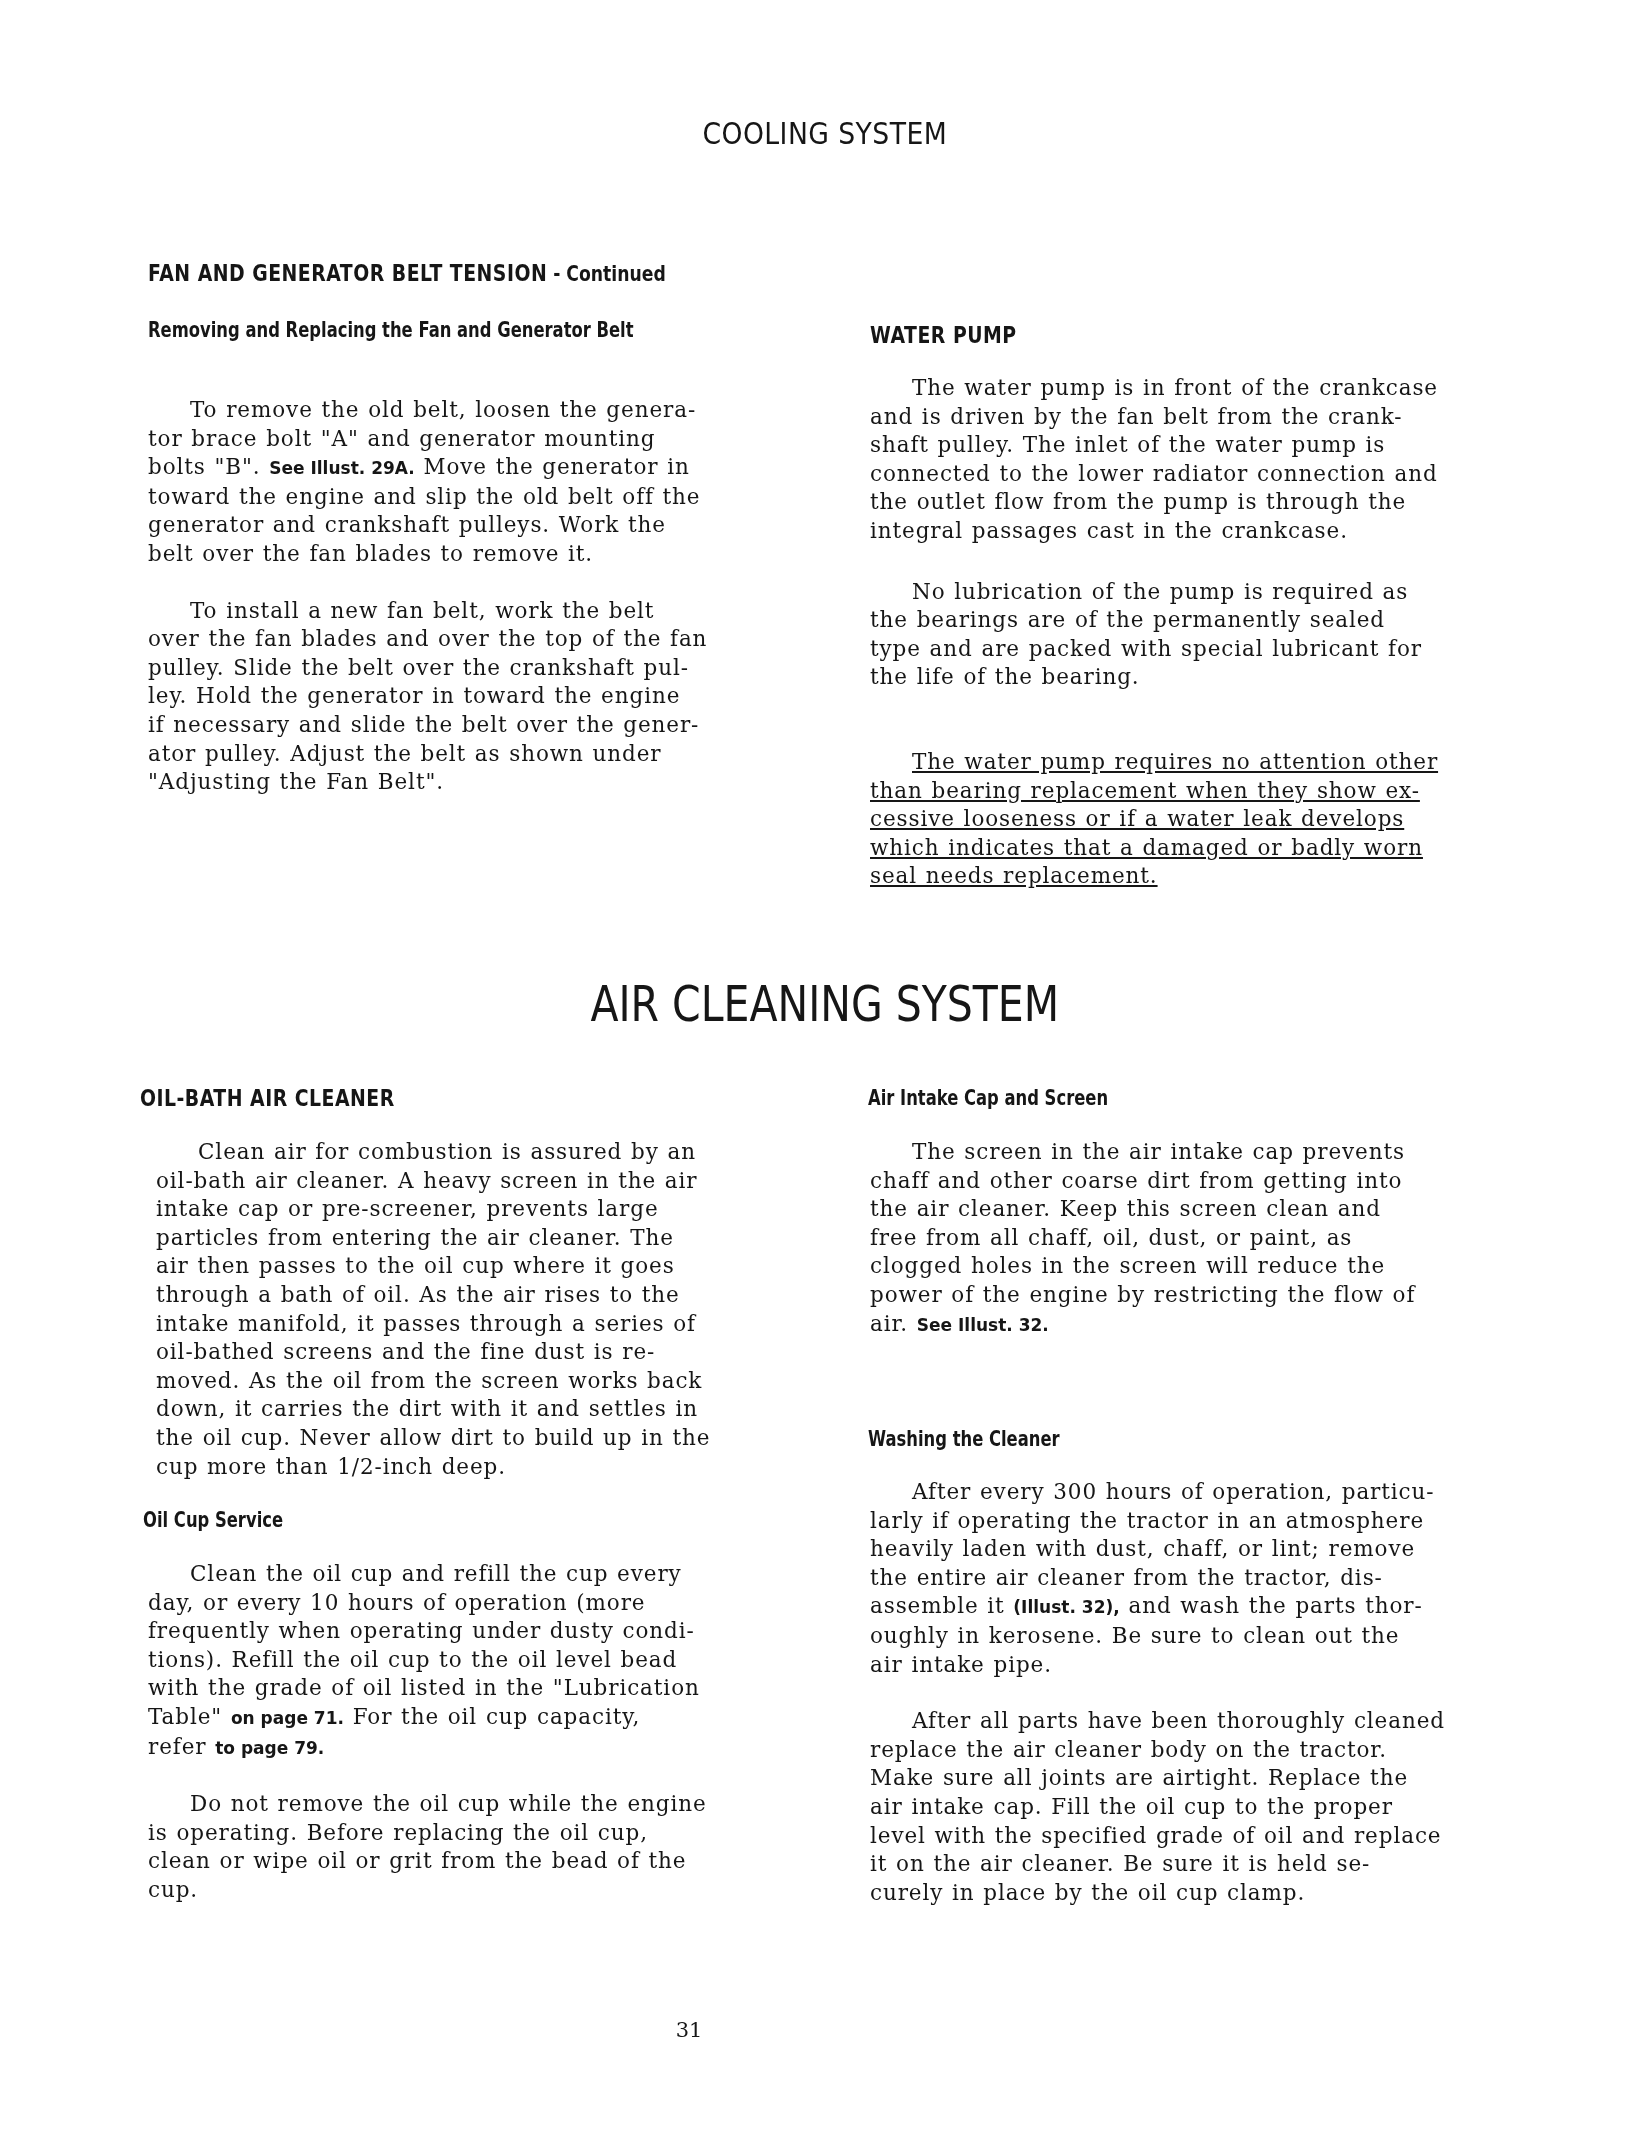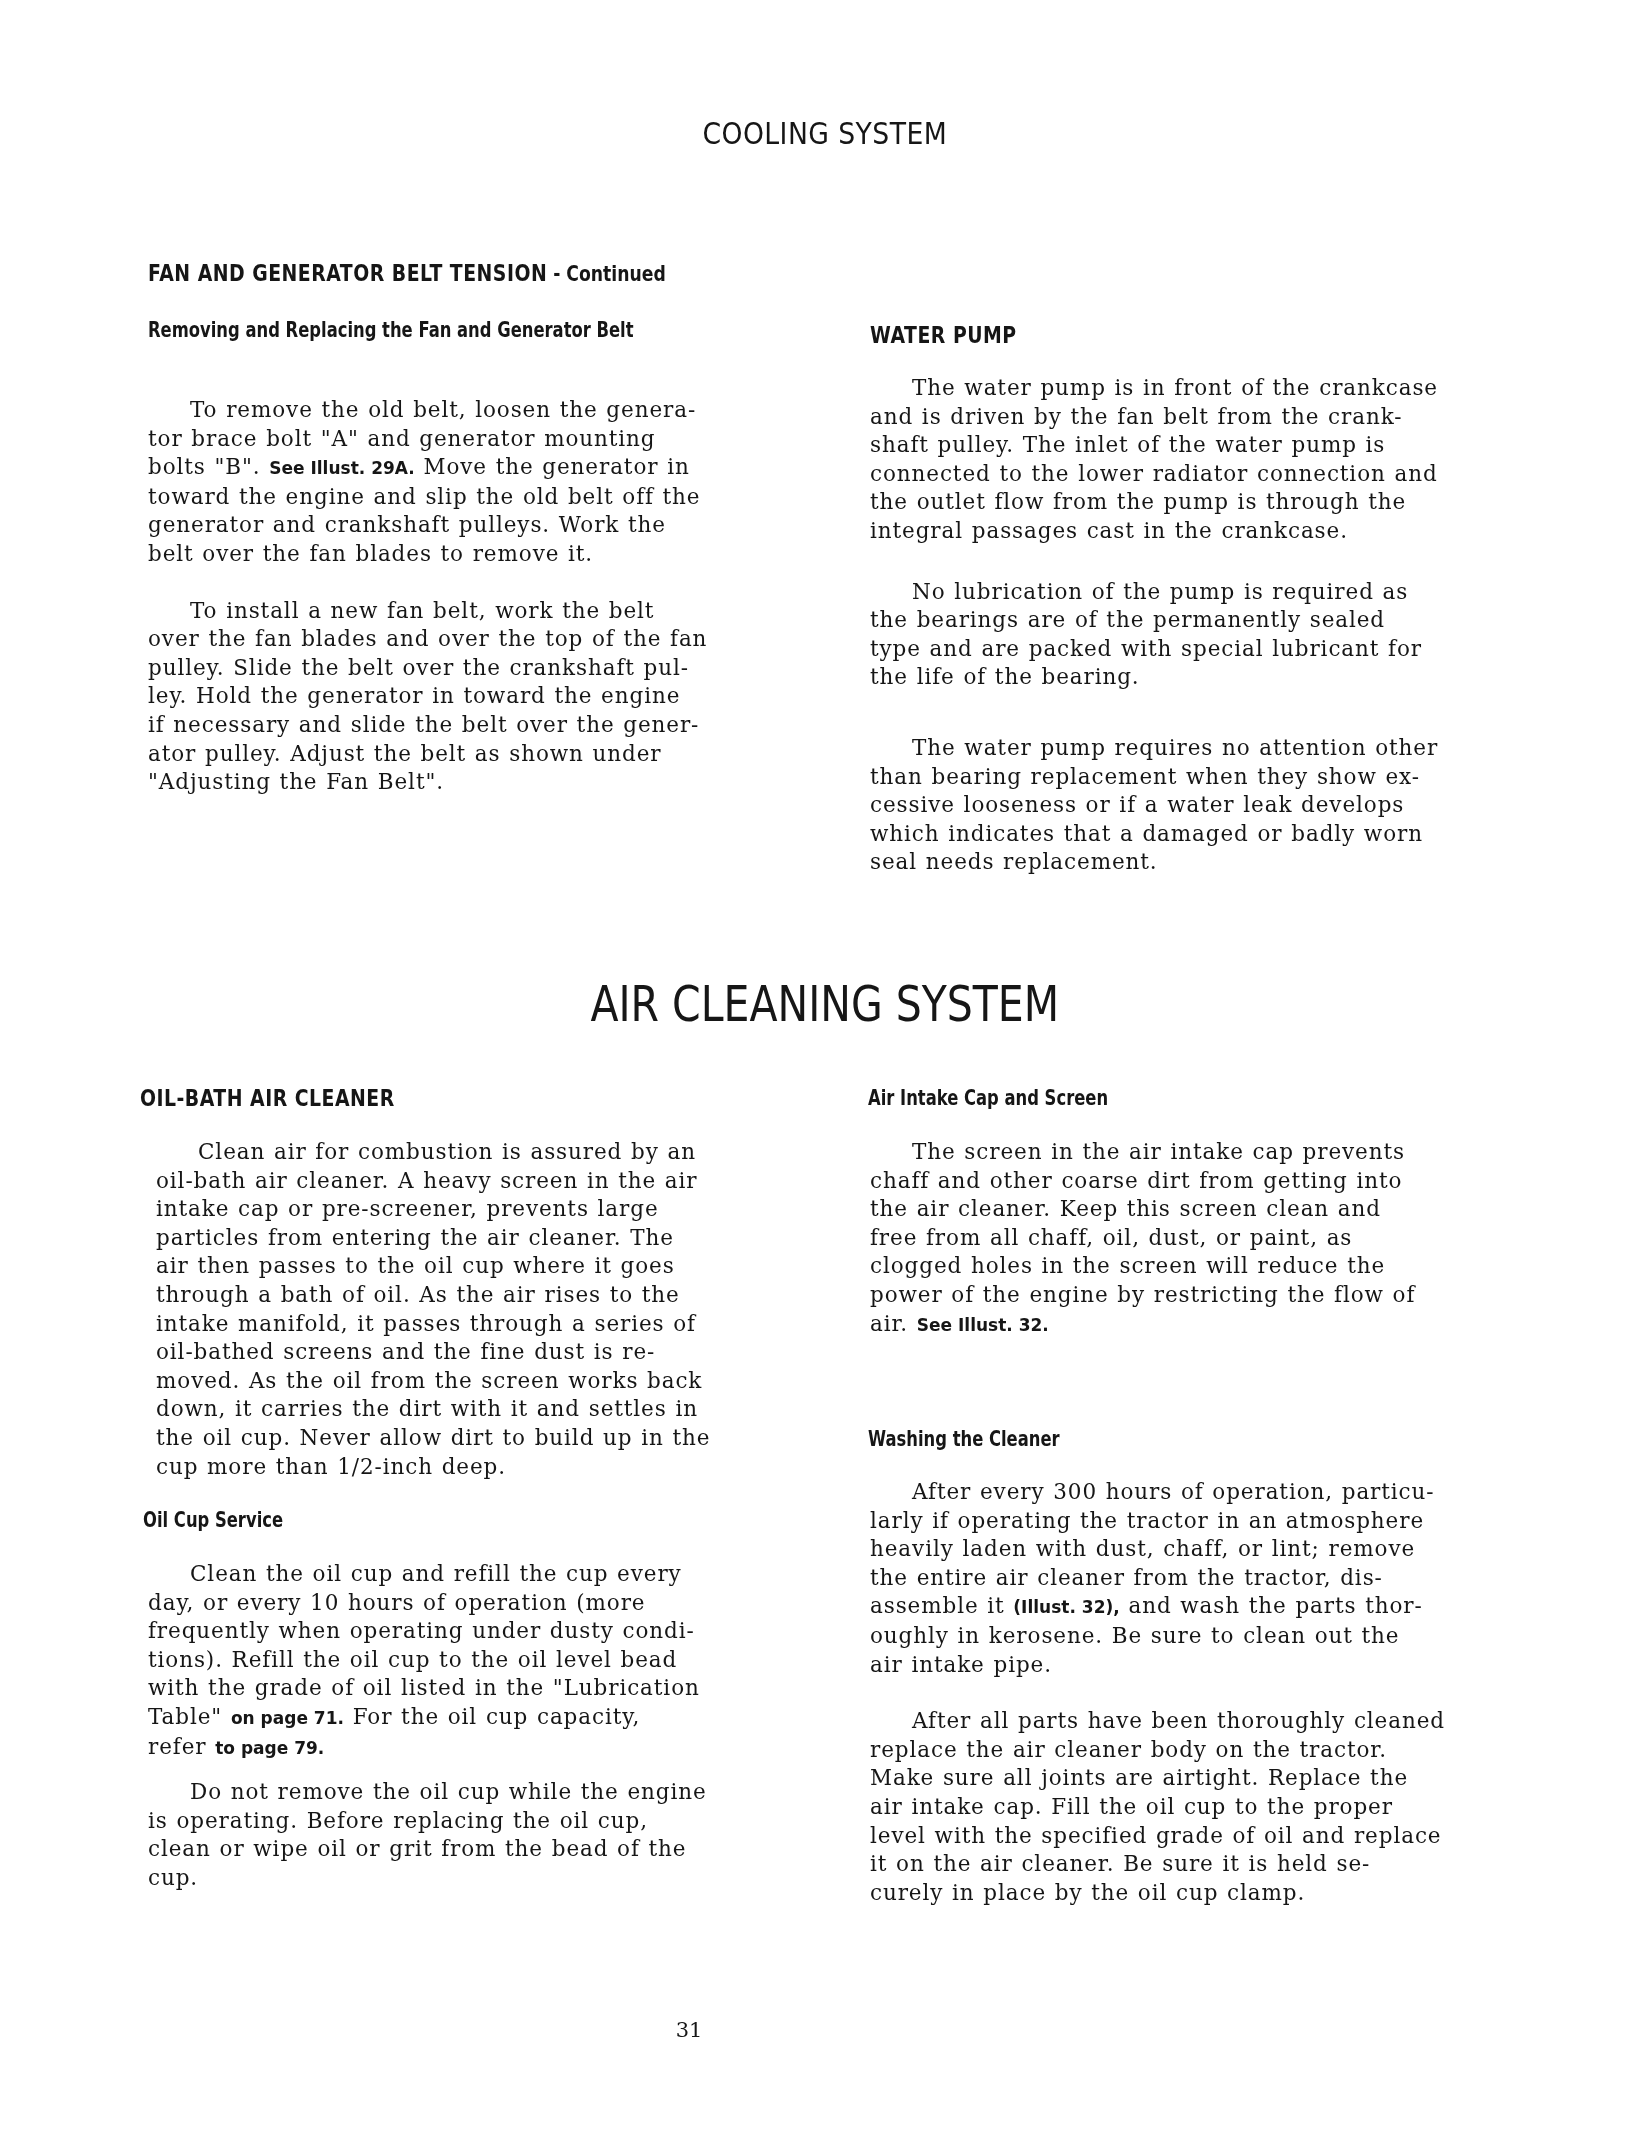--- a/index.html
+++ b/index.html
@@ -73,21 +73,21 @@
   <p class="para">The water pump is in front of the crankcase
 and is driven by the fan belt from the crank-
 shaft pulley. The inlet of the water pump is
 connected to the lower radiator connection and
 the outlet flow from the pump is through the
 integral passages cast in the crankcase.</p>
   <p class="para" style="margin-top:32px;">No lubrication of the pump is required as
 the bearings are of the permanently sealed
 type and are packed with special lubricant for
 the life of the bearing.</p>
-  <p class="para" style="margin-top:42px;">The water pump requires no attention other
+  <p class="para" style="margin-top:56px;text-decoration:underline;">The water pump requires no attention other
 than bearing replacement when they show ex-
 cessive looseness or if a water leak develops
 which indicates that a damaged or badly worn
 seal needs replacement.</p>
 </div>
 
 <h1 class="abs title-lg">AIR CLEANING SYSTEM</h1>
 
 <h2 class="abs h-section" style="left:140px; top:1085px;">OIL-BATH AIR CLEANER</h2>
 
@@ -109,21 +109,21 @@
 <h3 class="abs h-sub" style="left:143px; top:1508px;">Oil Cup Service</h3>
 
 <div class="abs col" style="left:148px; top:1560px;">
   <p class="para"><span>Clean the oil cup and refill the cup every
 day, or every 10 hours of operation (more
 frequently when operating under dusty condi-
 tions). Refill the oil cup to the oil level bead
 with the grade of oil listed in the "Lubrication
 Table" </span><span class="ref">on page 71.</span><span>   For the oil cup capacity,
 refer </span><span class="ref">to page 79.</span></p>
-  <p class="para" style="margin-top:16px;">Do not remove the oil cup while the engine
+  <p class="para" style="margin-top:28px;">Do not remove the oil cup while the engine
 is operating. Before replacing the oil cup,
 clean or wipe oil or grit from the bead of the
 cup.</p>
 </div>
 
 <h3 class="abs h-sub" style="left:868px; top:1086px;">Air Intake Cap and Screen</h3>
 
 <div class="abs col" style="left:870px; top:1138px;">
   <p class="para"><span>The screen in the air intake cap prevents
 chaff and other coarse dirt from getting into

